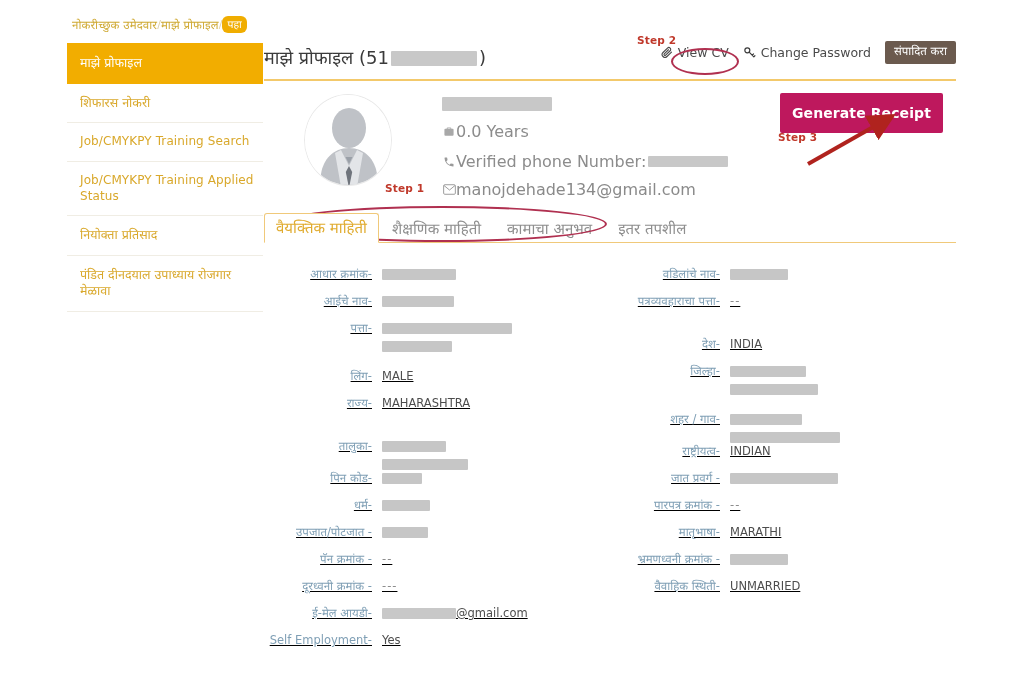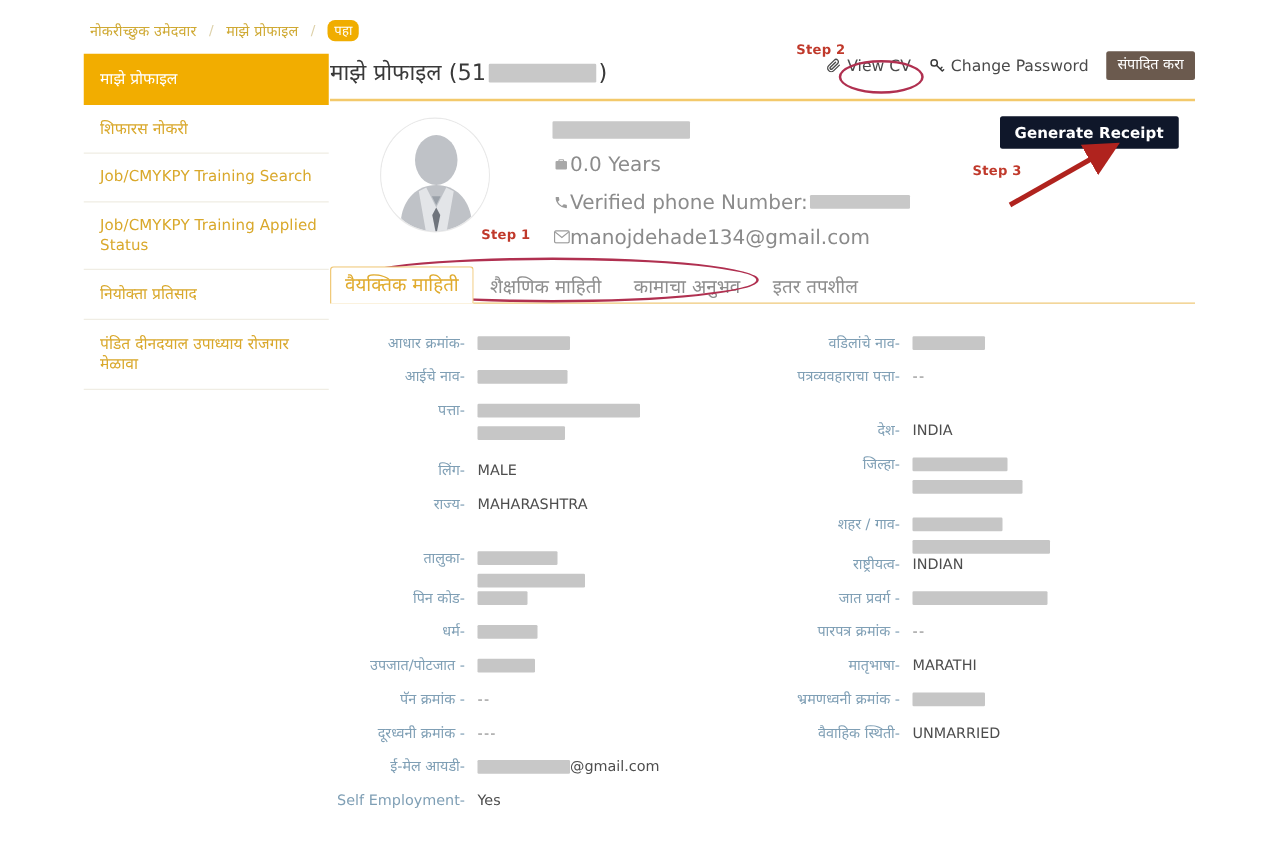--- a/index.html
+++ b/index.html
@@ -9,21 +9,21 @@
     font-family: "DejaVu Sans", "Liberation Sans", sans-serif;
     overflow: hidden;
   }
   .page { position: relative; width: 1024px; height: 691px; background:#fff; }
 
   
   .breadcrumb {
     position: absolute; left: 72px; top: 16px;
     font-size: 11.5px; color: #c9a227;
     letter-spacing: .1px;
-    display: flex; align-items: center; gap: 10px;
+    display: flex; align-items: center; gap: 0;
     white-space: nowrap;
   }
   .breadcrumb .crumb { color:#cfa933; }
   .breadcrumb .sep { color:#ddd0a8; font-size: 11px; }
   .breadcrumb .crumb.current {
     color:#fff; background:#f0ad00; padding:1px 5px 2px; border-radius:6px;
     font-size:10.5px;
   }
 
   
@@ -91,41 +91,41 @@
   .pline {
     display:flex; align-items:center; gap:0;
     font-size:16px; color:#8c8c8c; margin-top:11px;
   }
   .pline .ico { width:14px; display:flex; justify-content:center; color:#9a9a9a;}
   .phone-redact { width:80px; height:11px; margin-left:2px; }
   .pline.email { color:#8a8a8a; margin-top:9px; }
 
   .btn-receipt {
     position:absolute; right:13px; top:12px;
-    background:#0f172a; color:#ffffff; font-size:12px; font-weight:700;
-    padding:6px 12px; border:none; border-radius:2px; cursor:pointer;
+    background:#be185d; color:#ffffff; font-size:14px; font-weight:700;
+    padding:12px 12px; border:none; border-radius:2px; cursor:pointer;
     font-family: inherit; letter-spacing:.1px;
   }
 
   
   .tabs-wrap { position:relative; margin-top:18px; height:32px; }
   .tabs { display:flex; align-items:flex-end; height:30px; }
   .tab {
     font-size:15px; color:#8e8e8e; padding:7px 13px 6px;
     cursor:pointer; white-space:nowrap; line-height:1.1;
   }
   .tab.active {
     color:#e0ab2e; border:1px solid #f0c97a; border-bottom:1px solid #fff;
     background:#fff; position:relative; z-index:2;
     border-radius:3px 3px 0 0; padding:6px 11px 6px;
   }
   .tabs-rule { height:1px; background:#f0c97a; width:692px; margin-top:-1px; }
 
   
-  .form { position:absolute; left:264px; top:266px; width:692px; }
+  .form { position:absolute; left:264px; top:266px; width:692px;text-decoration:underline; }
   .cols { display:flex; }
   .col { width:346px; }
   .row { display:flex; align-items:flex-start; min-height:27px; }
   .lbl {
     font-size:11.5px; color:#7f9fb5; text-align:right;
     width:118px; flex:0 0 118px; padding-right:10px; padding-top:1px;
     line-height:1.25; white-space:nowrap;
   }
   .col.right .lbl { width:120px; flex:0 0 120px; }
   .val {

